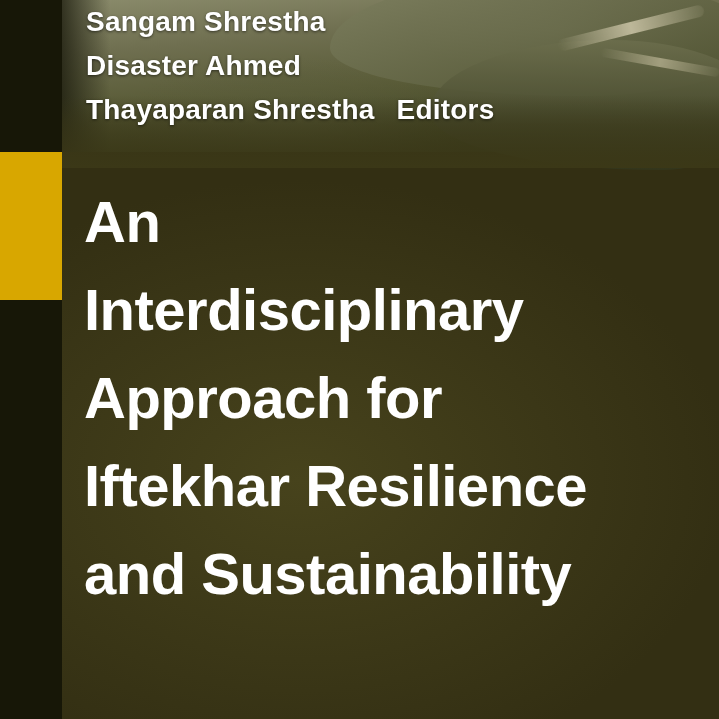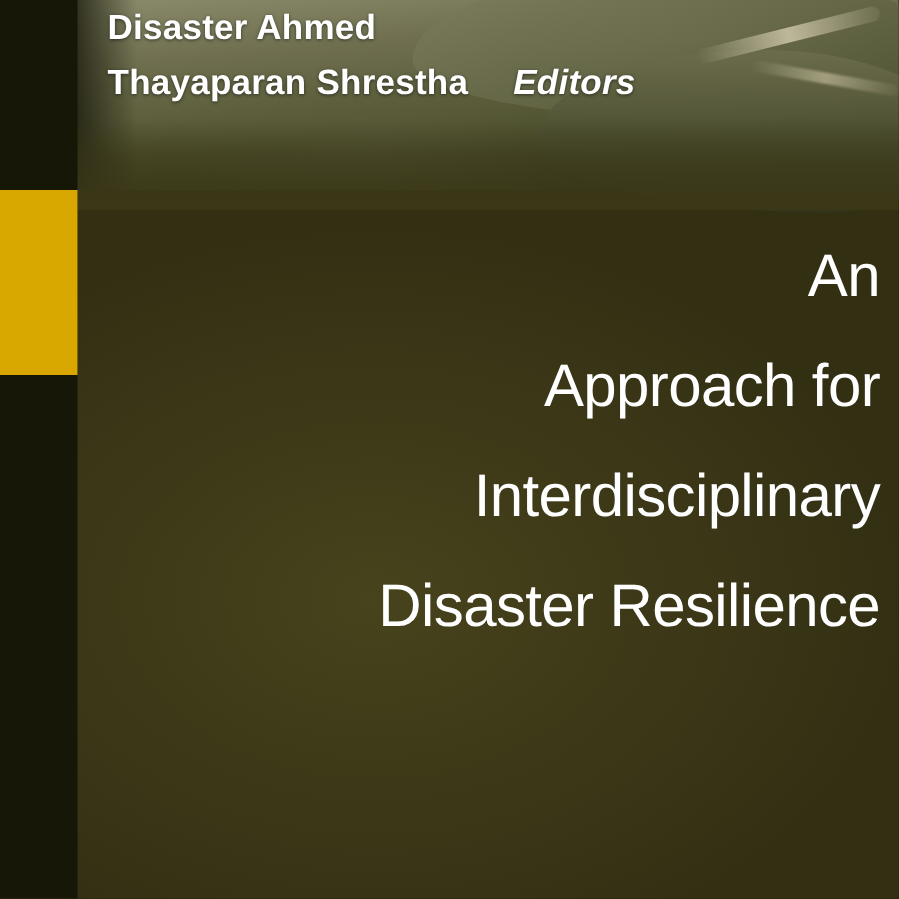--- a/index.html
+++ b/index.html
@@ -111,39 +111,37 @@
   }
   .editor-line {
     font-size: 28px;
     line-height: 44px;
     font-weight: 600;
     letter-spacing: 0.2px;
     white-space: nowrap;
     text-shadow: 0 1px 3px rgba(0,0,0,0.55);
   }
   .editor-line .role {
-    font-style: italic;
     font-weight: 600;
-    margin-left: 36px;
+    margin-left: 22px;
   }
 
   .title {
     position: absolute;
     left: 84px; top: 178px;
     width: 620px;
     z-index: 6;
     color: #ffffff;
   }
   .title-line {
-    font-size: 48px;
+    font-size: 58px;
     line-height: 88px;
-    font-weight: 400;
+    font-weight: 700;
     letter-spacing: -0.5px;
     white-space: nowrap;
-    text-align: right;
   }
 </style>
 </head>
 <body>
 
 <div id="cover">
 
   <div class="body-bg"></div>
 
   <div class="photo-band">
@@ -153,27 +151,31 @@
     <div class="road2"></div>
     <div class="dark-left"></div>
   </div>
   <div class="photo-fade"></div>
 
   <div class="left-rail"></div>
   <div class="yellow-block"></div>
 
   <div class="editors">
     <div class="editor-line">
+      <span>Sangam Shrestha</span>
+    </div>
+    <div class="editor-line">
       <span>Disaster Ahmed</span>
     </div>
     <div class="editor-line">
       <span>Thayaparan Shrestha</span><span class="role">Editors</span>
     </div>
   </div>
 
   <div class="title">
     <div class="title-line">An</div>
+    <div class="title-line">Interdisciplinary</div>
     <div class="title-line">Approach for</div>
-    <div class="title-line">Interdisciplinary</div>
-    <div class="title-line">Disaster Resilience</div>
+    <div class="title-line">Iftekhar Resilience</div>
+    <div class="title-line">and Sustainability</div>
   </div>
 
 </div>
 
 </body></html>

